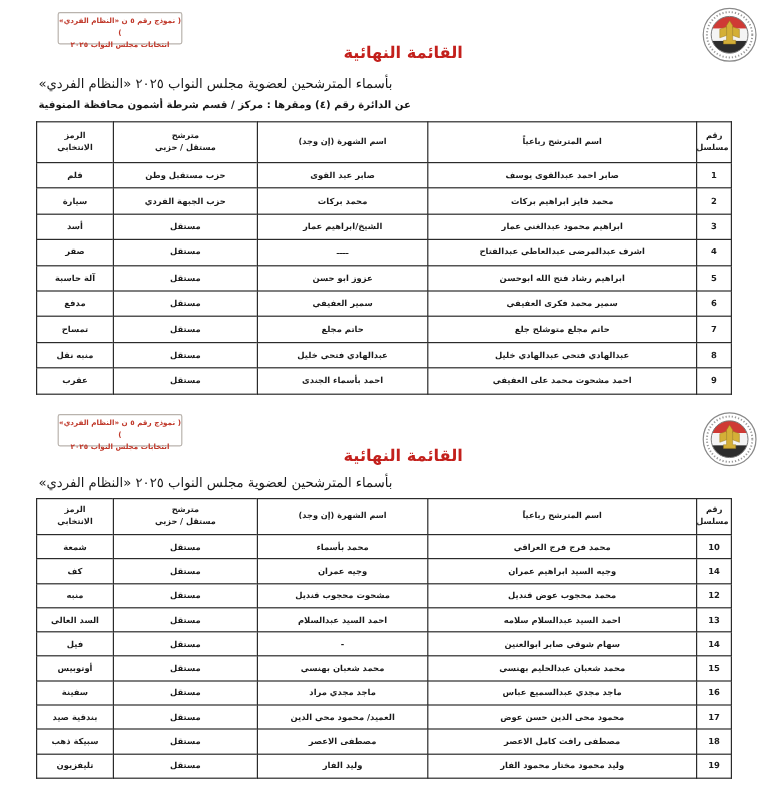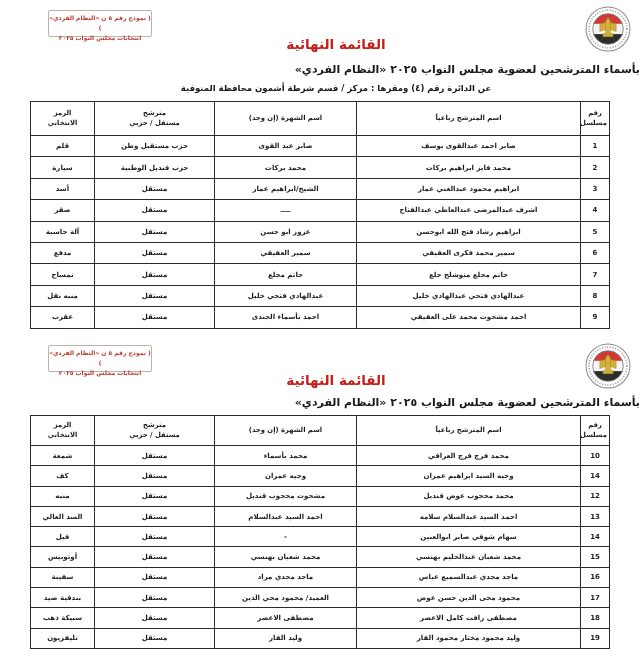--- a/index.html
+++ b/index.html
@@ -11,23 +11,23 @@
 
   .form-box { position:absolute; left:16px; top:10px; width:104px; height:27px;
               border:1px solid #b9b3ad; border-radius:2px; color:#c0392b;
               font-size:6px; font-weight:bold; text-align:center; line-height:1.7;
               padding-top:2px; direction:rtl; }
   .emblem { position:absolute; right:9px; top:6px; width:46px; height:46px; }
   #page2 .emblem { top:8px; }
 
   .doc-title { position:absolute; top:36px; width:100%; text-align:center;
                color:#c3201c; font-size:13.5px; font-weight:bold; }
-  .doc-subtitle { position:absolute; top:63px; width:100%; text-align:right;
-                  color:#181818; font-size:11px; font-weight:bold; }
-  .doc-district { position:absolute; top:83px; width:100%; text-align:center;
+  .doc-subtitle { position:absolute; top:63px; width:100%; text-align:left;
+                  color:#181818; font-size:11px; font-weight:normal; }
+  .doc-district { position:absolute; top:83px; width:100%; text-align:left;
                   color:#181818; font-size:8.5px; font-weight:bold; }
   #page2 .doc-title { top:37px; }
   #page2 .doc-subtitle { top:61px; }
 
   table.cand { position:absolute; right:30px; width:579px; border-collapse:collapse;
                table-layout:fixed; direction:rtl; }
   #page1 table.cand { top:101px; }
   #page2 table.cand { top:80px; }
   table.cand td, table.cand th { border:1px solid #2b2b2b; color:#1c1c1c;
                font-weight:bold; text-align:center; vertical-align:middle;
@@ -103,21 +103,21 @@
           <td>1</td>
           <td>صابر احمد عبدالقوى يوسف</td>
           <td>صابر عبد القوى</td>
           <td>حزب مستقبل وطن</td>
           <td>قلم</td>
         </tr>
         <tr>
           <td>2</td>
           <td>محمد فايز ابراهيم بركات</td>
           <td>محمد بركات</td>
-          <td>حزب قنديل الوطنية</td>
+          <td>حزب الجبهة الفردي</td>
           <td>سيارة</td>
         </tr>
         <tr>
           <td>3</td>
           <td>ابراهيم محمود عبدالغني عمار</td>
           <td>الشيخ/ابراهيم عمار</td>
           <td>مستقل</td>
           <td>أسد</td>
         </tr>
         <tr>

